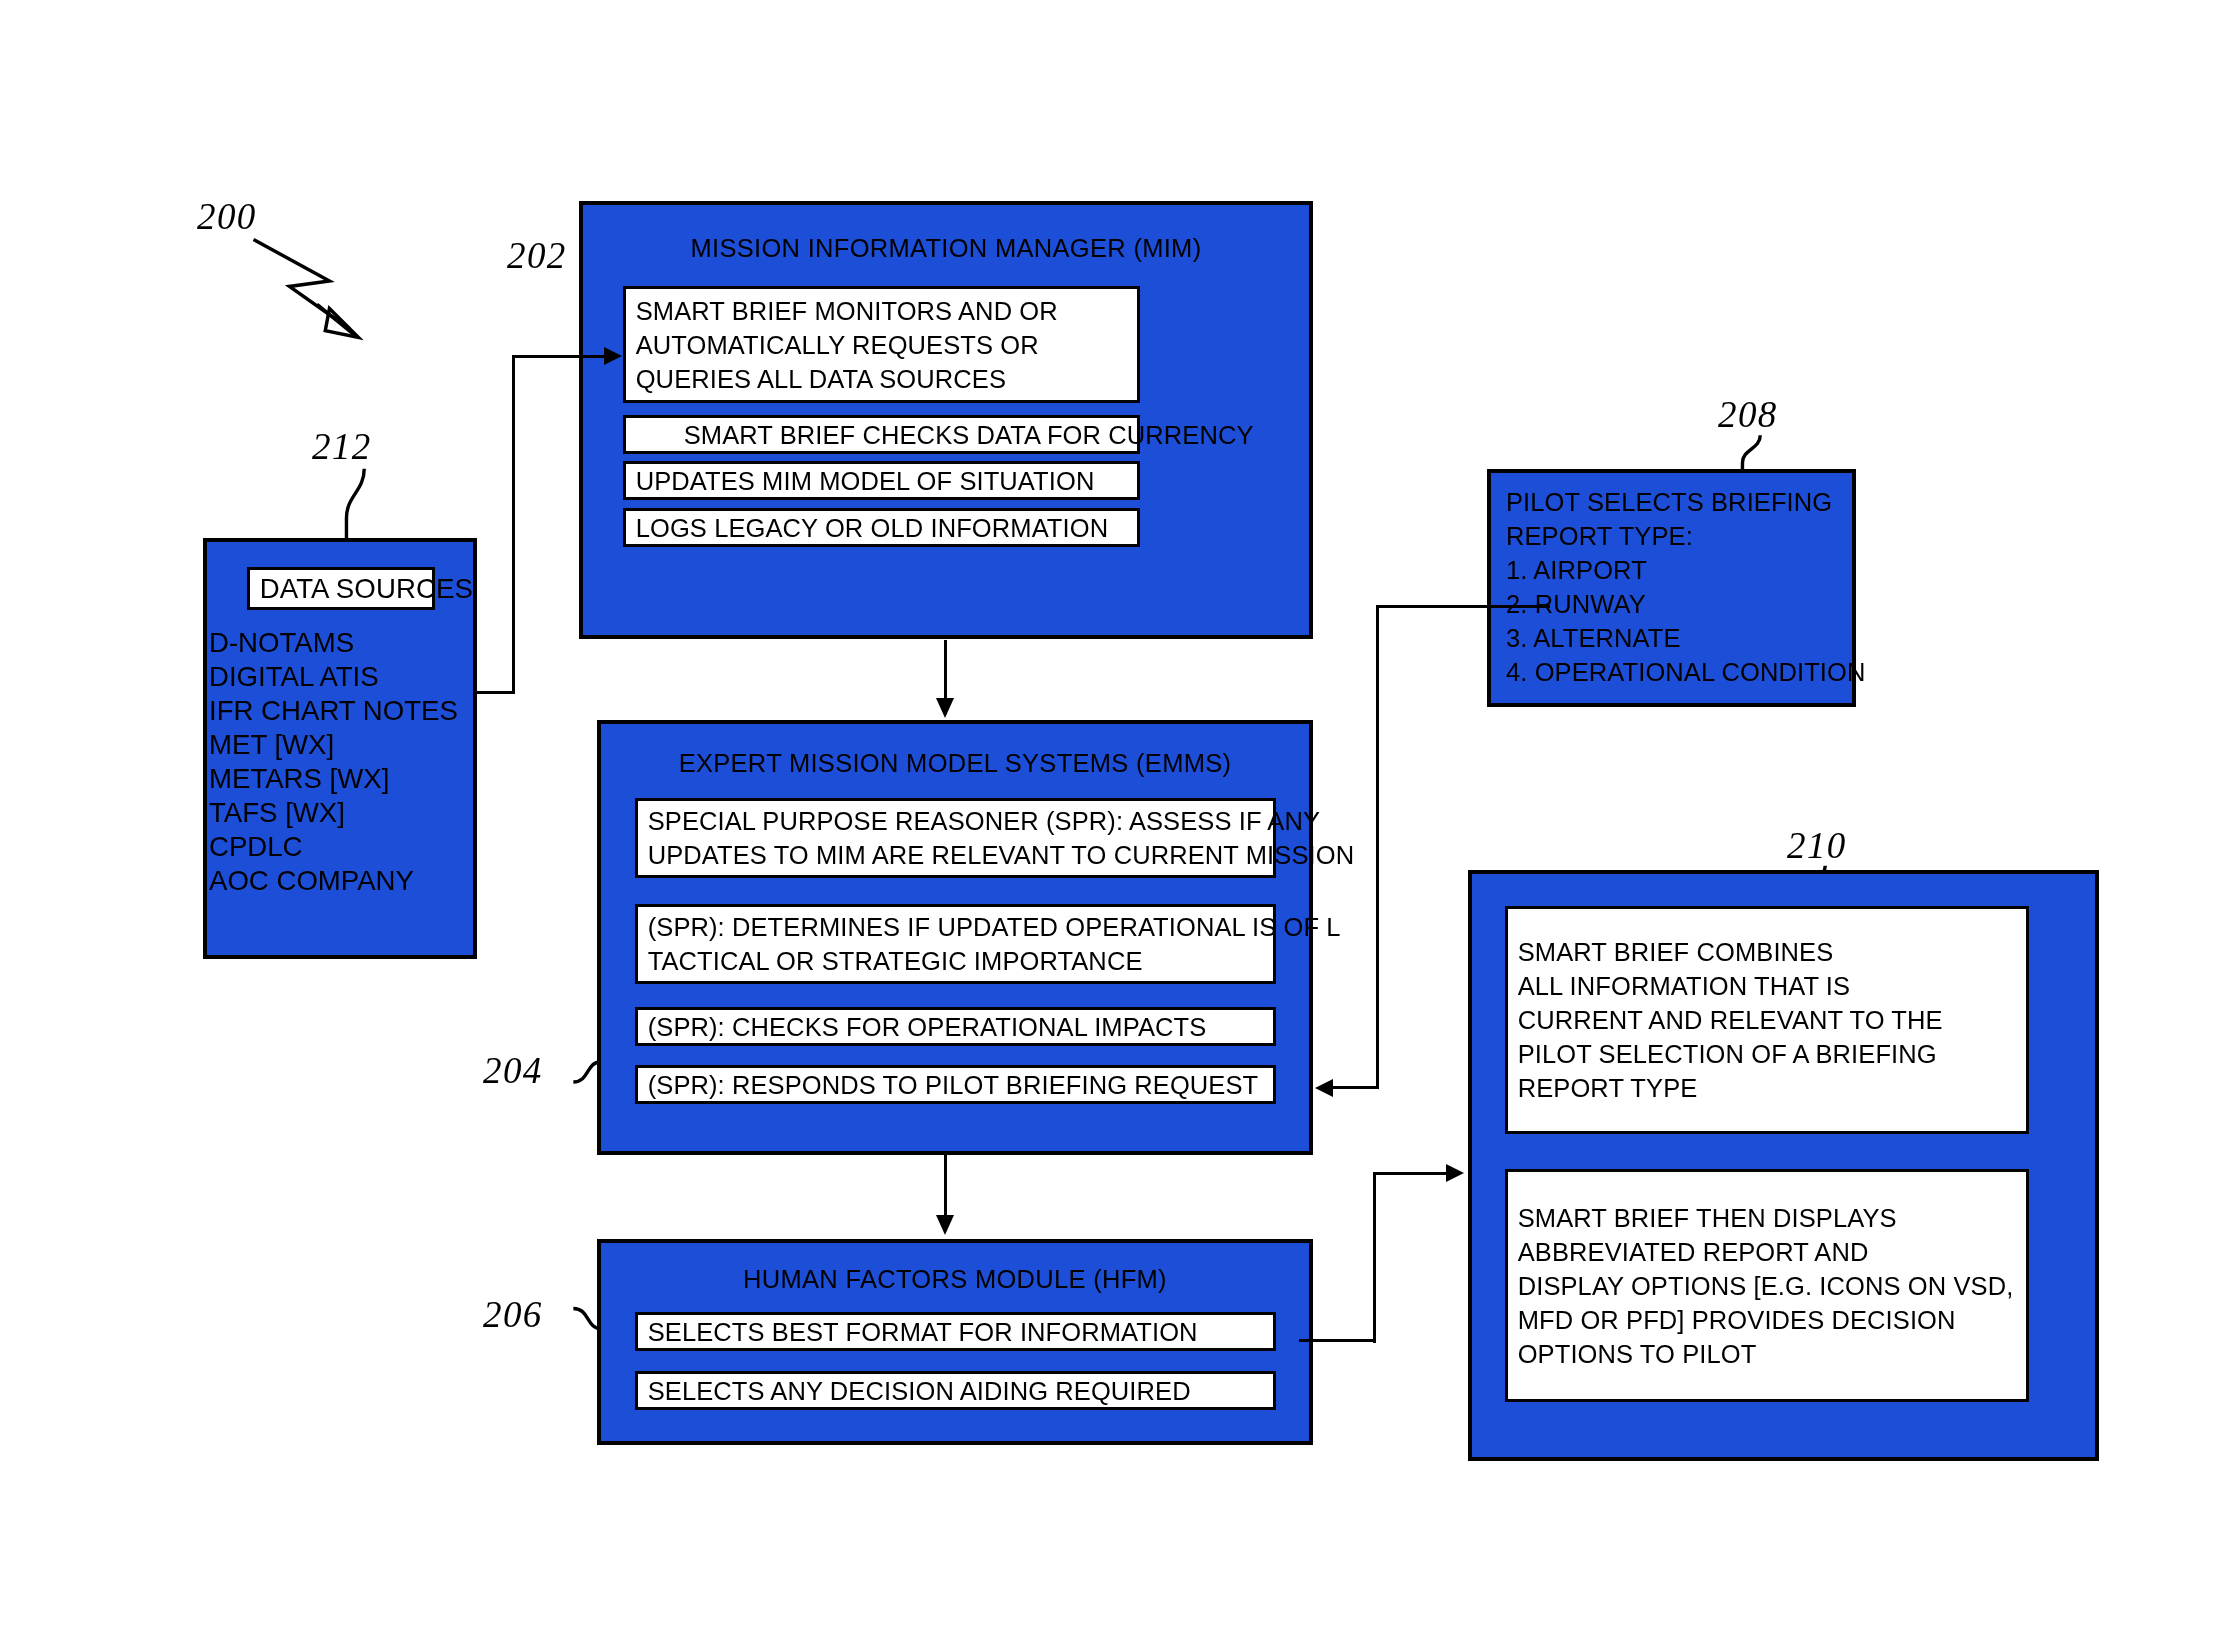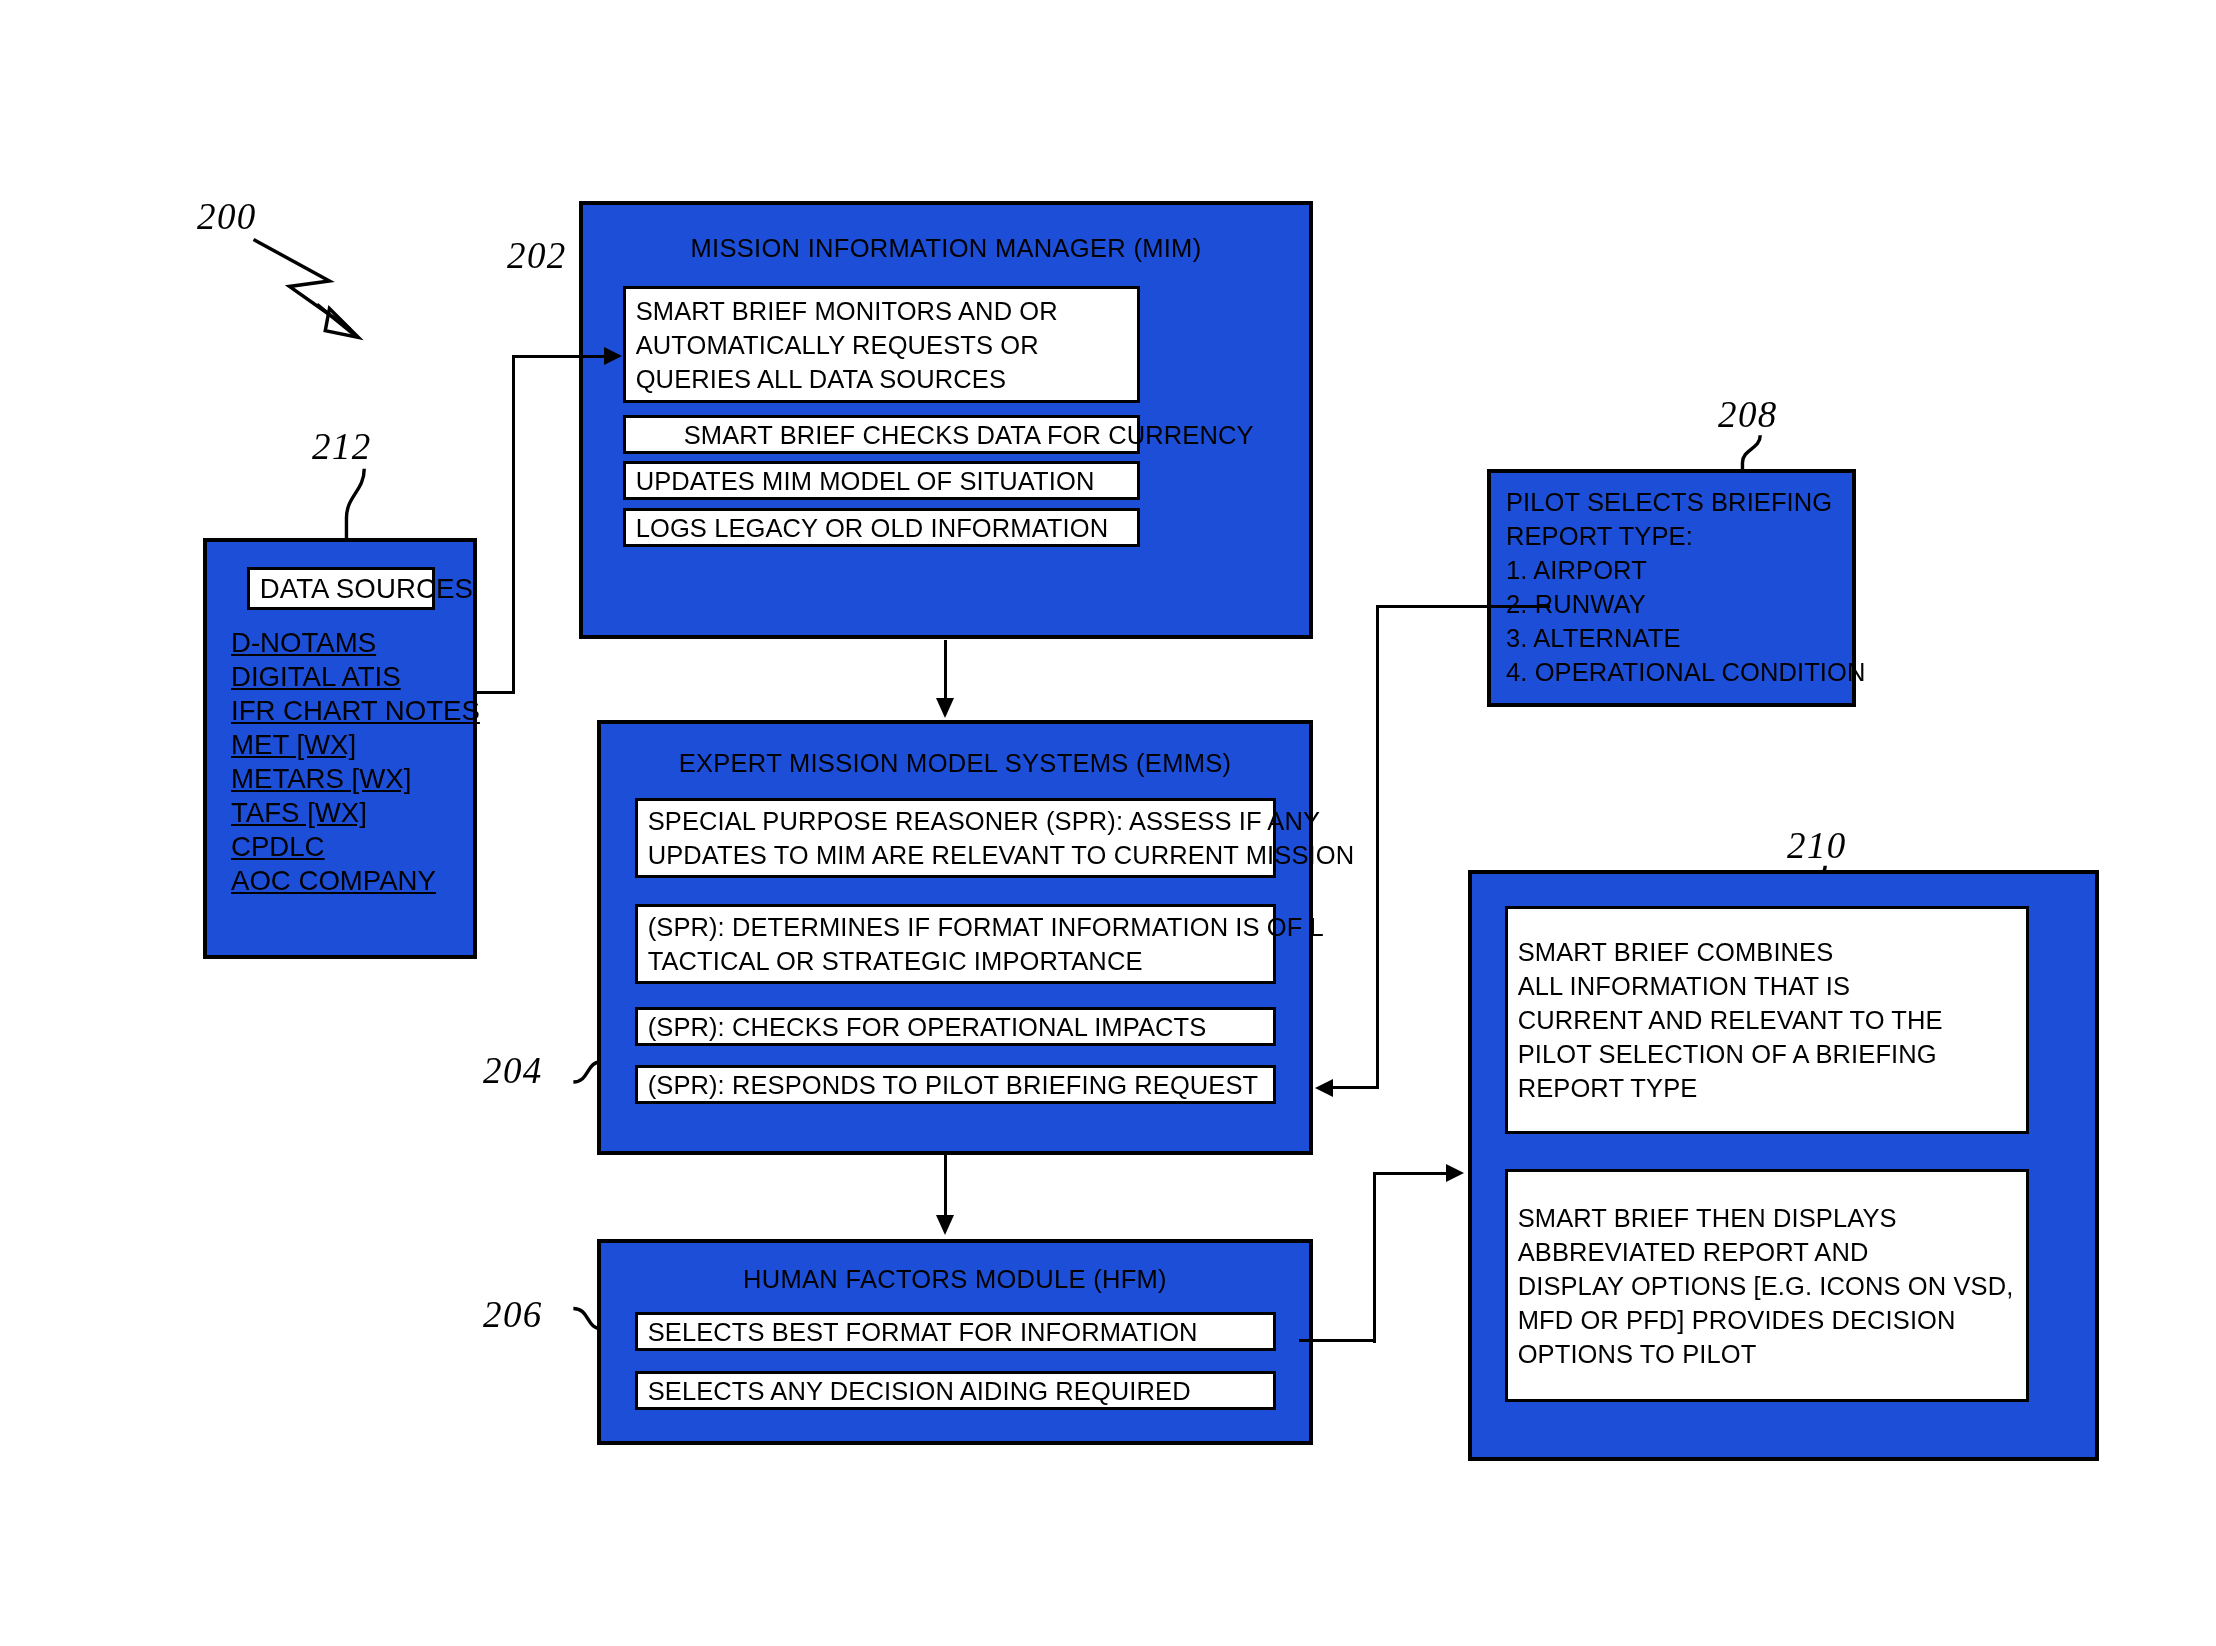--- a/index.html
+++ b/index.html
@@ -50,21 +50,21 @@
 
   <div class="ref" style="left:312px;top:425px;">212</div>
   <svg class="lead" style="left:341px;top:467px;width:41px;height:76px;" viewBox="0 0 60 110">
     <path d="M34 2 C34 34, 8 42, 8 74 L8 104"></path>
   </svg>
 
   <div class="box" style="left:203px;top:538px;width:274px;height:421px;">
     <div class="inner" style="left:40px;top:25px;width:188px;height:43px;">
       <span class="txt line" style="text-align:center;font-size:27.6px;">DATA SOURCES</span>
     </div>
-    <div style="position:absolute;left:24px;top:84px;width:248px;text-decoration:underline;">
+    <div style="position:absolute;left:2px;top:84px;width:248px;">
       <div class="listline">D-NOTAMS</div>
       <div class="listline">DIGITAL ATIS</div>
       <div class="listline">IFR CHART NOTES</div>
       <div class="listline">MET [WX]</div>
       <div class="listline">METARS [WX]</div>
       <div class="listline">TAFS [WX]</div>
       <div class="listline">CPDLC</div>
       <div class="listline">AOC COMPANY</div>
     </div>
   </div>
@@ -108,21 +108,21 @@
 
     <div class="inner" style="left:34px;top:74px;width:641px;height:80px;">
       <span class="txt">
         <span class="line">SPECIAL PURPOSE REASONER (SPR): ASSESS IF ANY</span><br>
         <span class="line">UPDATES TO MIM ARE RELEVANT TO CURRENT MISSION</span>
       </span>
     </div>
 
     <div class="inner" style="left:34px;top:180px;width:641px;height:80px;">
       <span class="txt">
-        <span class="line">(SPR): DETERMINES IF FORMAT INFORMATION IS OF L</span><br>
+        <span class="line">(SPR): DETERMINES IF UPDATED OPERATIONAL IS OF L</span><br>
         <span class="line">TACTICAL OR STRATEGIC IMPORTANCE</span>
       </span>
     </div>
 
     <div class="inner" style="left:34px;top:341px;width:641px;height:39px;">
       <span class="txt line">(SPR): RESPONDS TO PILOT BRIEFING REQUEST</span>
     </div>
 
     <div class="inner" style="left:34px;top:283px;width:641px;height:39px;">
       <span class="txt line">(SPR): CHECKS FOR OPERATIONAL IMPACTS</span>

